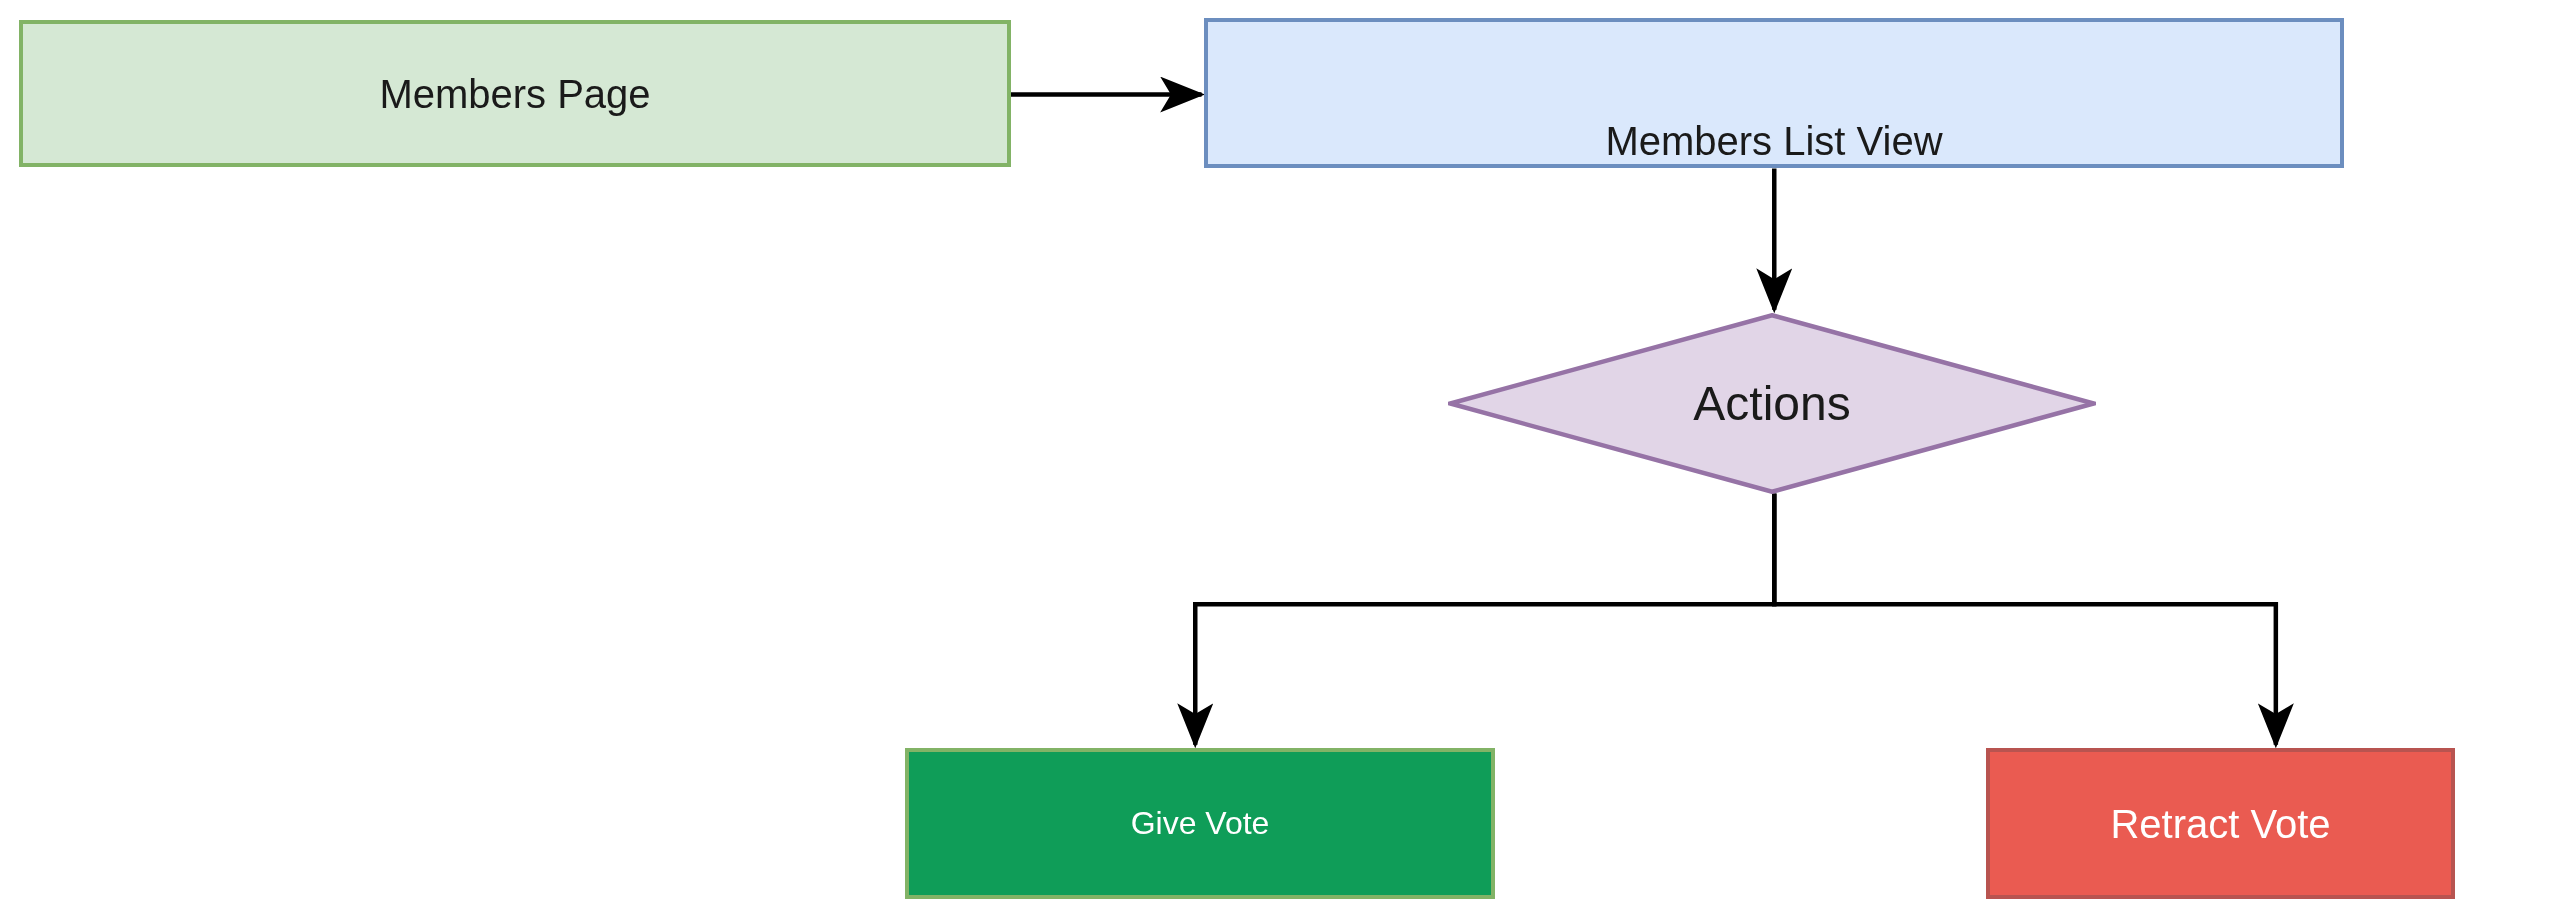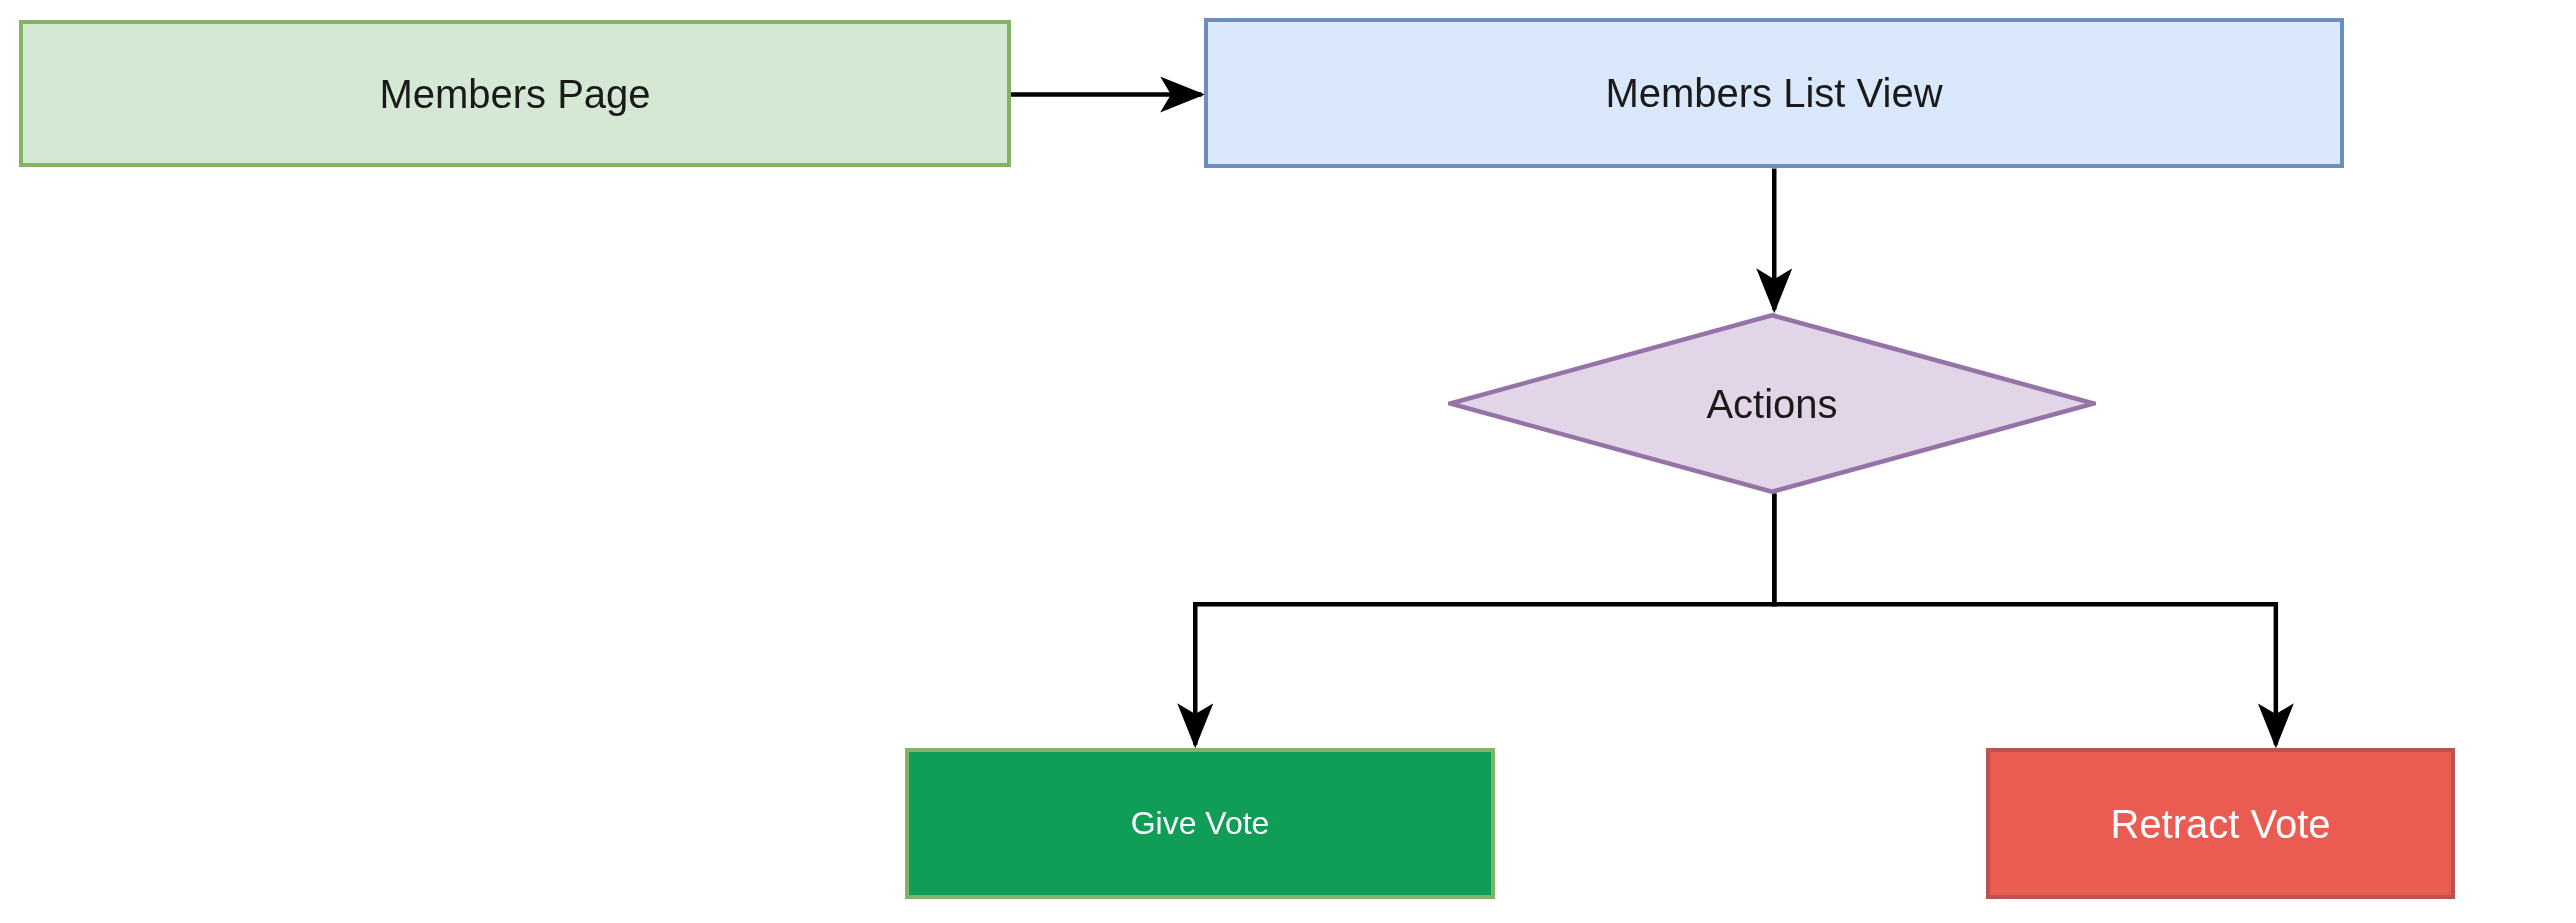--- a/index.html
+++ b/index.html
@@ -55,32 +55,33 @@
   
   #node-members-list-view {
     left: 1204px;
     top: 18px;
     width: 1140px;
     height: 150px;
     background: #dae8fc;
     border: 4.5px solid #6c8ebf;
     color: #1a1a1a;
     font-size: 40px;
+    align-items: flex-end;
   }
 
   
   #node-actions {
     left: 1448px;
     top: 313px;
     width: 648px;
     height: 181px;
     background: transparent;
     border: none;
     color: #1a1a1a;
-    font-size: 40px;
+    font-size: 48px;
   }
   #node-actions .diamond-shape {
     position: absolute;
     left: 0;
     top: 0;
     width: 100%;
     height: 100%;
   }
   #node-actions .node-label {
     position: relative;

